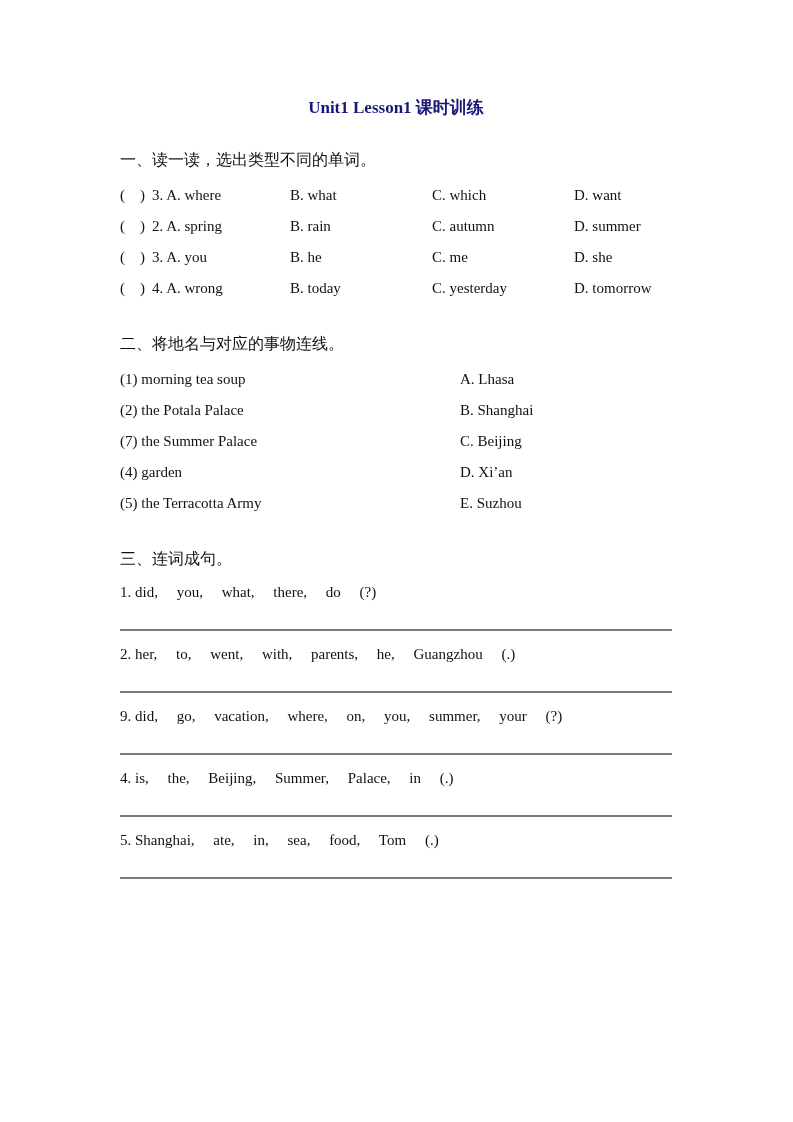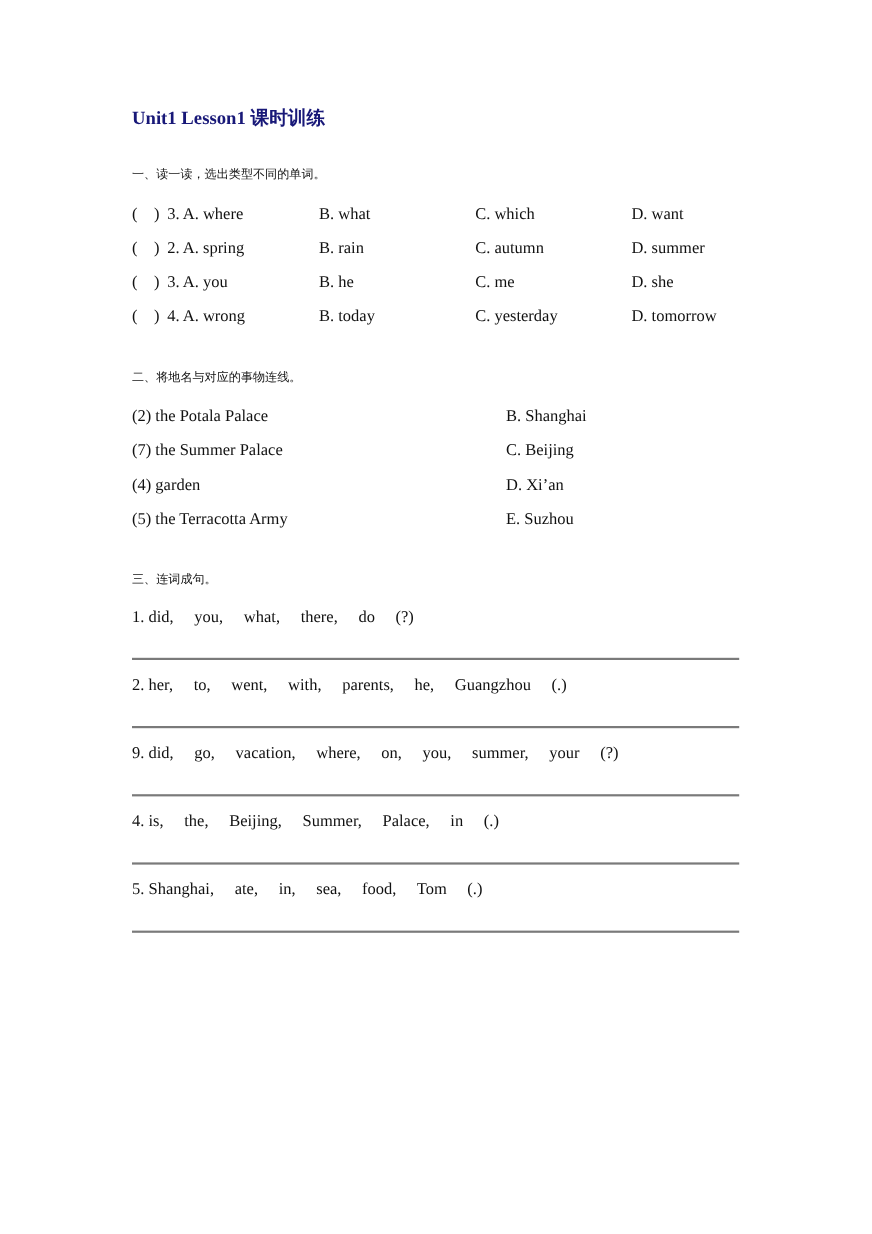--- a/index.html
+++ b/index.html
@@ -17,27 +17,27 @@
     font-size: 15px;
     overflow: hidden;
   }
   .content {
     padding-left: 120px;
     padding-right: 121px; 
   }
   .doc-title {
     margin: 0;
     padding-top: 96px;
-    text-align: left;
+    text-align: center;
     font-size: 17px;
     font-weight: bold;
     line-height: 24px;
   }
   .sec-heading {
-    font-size: 11px;
+    font-size: 16px;
     line-height: 21px;
     margin-top: 29px;
   }
   
   .choice-block { margin-top: 10px; }
   .choice-row {
     display: grid;
     grid-template-columns: 32px 138px 142px 142px 1fr;
     line-height: 31px;
     height: 31px;
@@ -103,20 +103,24 @@
         <span>B. today</span>
         <span>C. yesterday</span>
         <span>D. tomorrow</span>
       </div>
     </div>
 
     <div class="sec-heading">二、将地名与对应的事物连线。</div>
 
     <div class="match-block">
       <div class="match-row">
+        <span>(1) morning tea soup</span>
+        <span>A. Lhasa</span>
+      </div>
+      <div class="match-row">
         <span>(2) the Potala Palace</span>
         <span>B. Shanghai</span>
       </div>
       <div class="match-row">
         <span>(7) the Summer Palace</span>
         <span>C. Beijing</span>
       </div>
       <div class="match-row">
         <span>(4) garden</span>
         <span>D. Xi’an</span>

